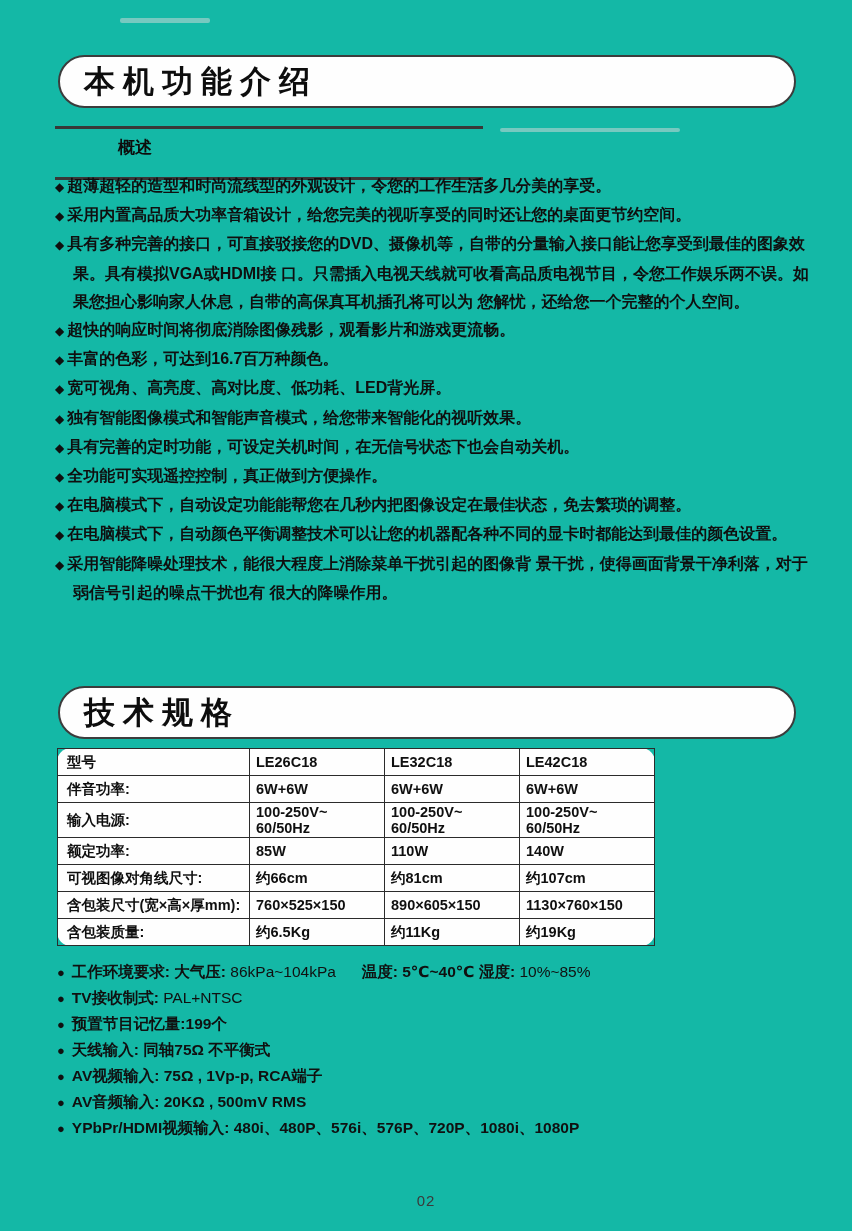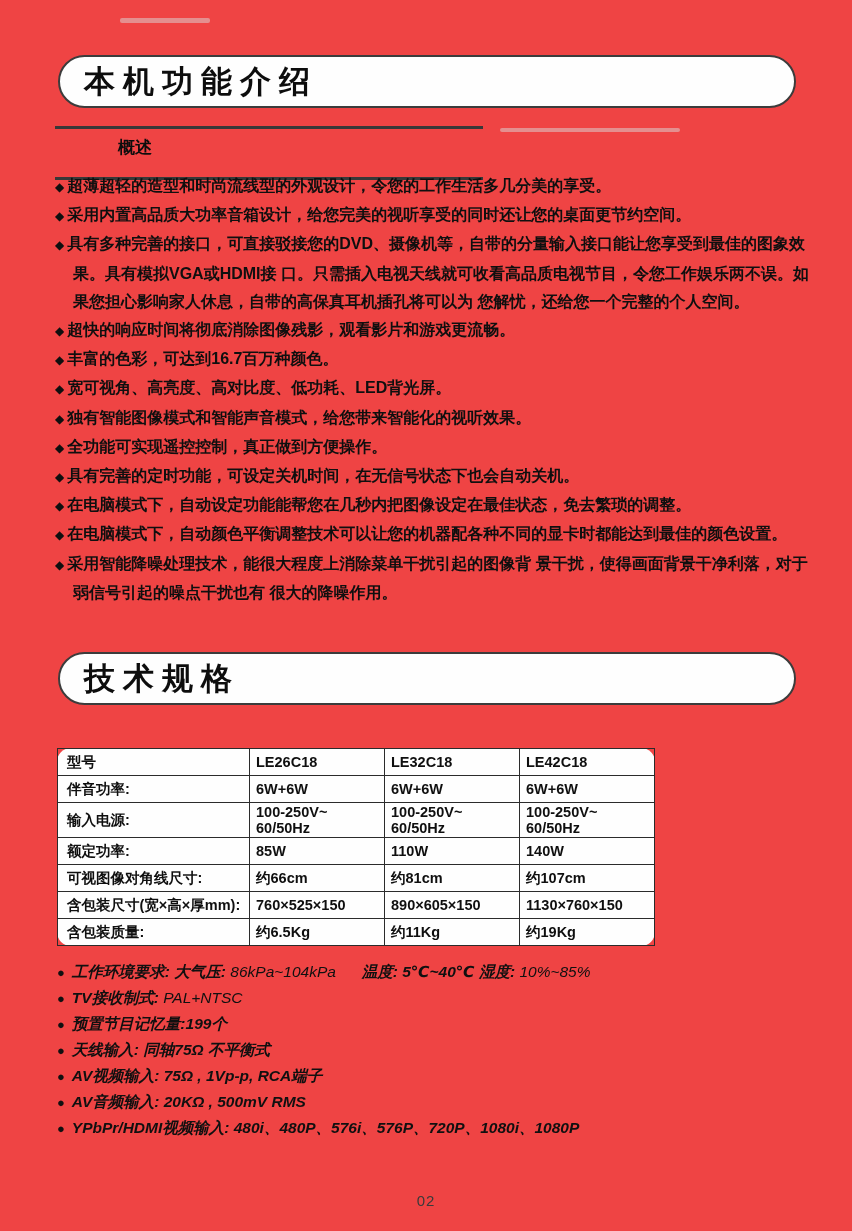--- a/index.html
+++ b/index.html
@@ -1,31 +1,31 @@
 <!DOCTYPE html>
 <html><head>
 <meta charset="utf-8">
 <style>
   html,body{margin:0;padding:0;background:#e8e8e8;}
   .page{
     position:relative;width:852px;height:1231px;margin:0 auto;
-    background:#ef4444;color:#111;overflow:hidden;
+    background:#14b8a6;color:#111;overflow:hidden;
     font-family:"Liberation Sans","DejaVu Sans",sans-serif;
   }
   
   .hdr-box{
     position:absolute;left:58px;width:738px;height:53px;box-sizing:border-box;
     border:2.5px solid #3c3c3c;border-radius:28px;
     display:flex;align-items:center;padding-left:24px;background:#fefefe;
   }
   .hdr-box .hdr-title{
     font-size:31px;font-weight:bold;letter-spacing:8px;color:#0d0d0d;
   }
   #hdr1{top:55px;}
-  #hdr2{top:652px;}
+  #hdr2{top:686px;}
   
   .sub-head{
     position:absolute;top:126px;left:55px;width:428px;box-sizing:border-box;
     border-top:3px solid #383838;border-bottom:3px solid #383838;
     padding:7px 0 18px 63px;font-size:17px;font-weight:bold;color:#0d0d0d;
   }
   
   .feature-list{
     position:absolute;top:172px;left:55px;width:762px;
     font-size:16px;font-weight:bold;line-height:28.2px;color:#0f0f0f;
@@ -40,21 +40,21 @@
   .spec-table td{
     border:1.8px solid #2b2b2b;height:27px;padding:1px 6px;box-sizing:border-box;
   }
   .spec-table td.lab{width:192px;text-align:left;padding-left:9px;}
   .spec-table td.val{width:135px;text-align:left;}
   
   .spec-list{
     position:absolute;top:959px;left:57px;width:760px;
     font-size:15.5px;line-height:25px;color:#101010;
   }
-  .spec{white-space:nowrap;font-style:italic;}
+  .spec{white-space:nowrap;}
   .smark{font-size:13px;margin-right:7px;}
   .sb{font-weight:bold;}
   .sr{font-weight:normal;}
   
   .page-num{
     position:absolute;top:1192px;left:0;width:100%;text-align:center;
     font-size:15px;color:#3a3a3a;letter-spacing:1px;
   }
   
   .smudge{position:absolute;background:#d9d9d9;opacity:.5;border-radius:2px;}
@@ -71,22 +71,22 @@
   <div class="sub-head">概述</div>
 
   <div class="feature-list">
       <div class="feat"><span class="fmark">◆</span><span class="ftext">超薄超轻的造型和时尚流线型的外观设计，令您的工作生活多几分美的享受。</span></div>
       <div class="feat"><span class="fmark">◆</span><span class="ftext">采用内置高品质大功率音箱设计，给您完美的视听享受的同时还让您的桌面更节约空间。</span></div>
       <div class="feat"><span class="fmark">◆</span><span class="ftext">具有多种完善的接口，可直接驳接您的DVD、摄像机等，自带的分量输入接口能让您享受到最佳的图象效果。具有模拟VGA或HDMI接 口。只需插入电视天线就可收看高品质电视节目，令您工作娱乐两不误。如果您担心影响家人休息，自带的高保真耳机插孔将可以为 您解忧，还给您一个完整的个人空间。</span></div>
       <div class="feat"><span class="fmark">◆</span><span class="ftext">超快的响应时间将彻底消除图像残影，观看影片和游戏更流畅。</span></div>
       <div class="feat"><span class="fmark">◆</span><span class="ftext">丰富的色彩，可达到16.7百万种颜色。</span></div>
       <div class="feat"><span class="fmark">◆</span><span class="ftext">宽可视角、高亮度、高对比度、低功耗、LED背光屏。</span></div>
       <div class="feat"><span class="fmark">◆</span><span class="ftext">独有智能图像模式和智能声音模式，给您带来智能化的视听效果。</span></div>
+      <div class="feat"><span class="fmark">◆</span><span class="ftext">具有完善的定时功能，可设定关机时间，在无信号状态下也会自动关机。</span></div>
       <div class="feat"><span class="fmark">◆</span><span class="ftext">全功能可实现遥控控制，真正做到方便操作。</span></div>
-      <div class="feat"><span class="fmark">◆</span><span class="ftext">具有完善的定时功能，可设定关机时间，在无信号状态下也会自动关机。</span></div>
       <div class="feat"><span class="fmark">◆</span><span class="ftext">在电脑模式下，自动设定功能能帮您在几秒内把图像设定在最佳状态，免去繁琐的调整。</span></div>
       <div class="feat"><span class="fmark">◆</span><span class="ftext">在电脑模式下，自动颜色平衡调整技术可以让您的机器配各种不同的显卡时都能达到最佳的颜色设置。</span></div>
       <div class="feat"><span class="fmark">◆</span><span class="ftext">采用智能降噪处理技术，能很大程度上消除菜单干扰引起的图像背 景干扰，使得画面背景干净利落，对于弱信号引起的噪点干扰也有 很大的降噪作用。</span></div>
     </div>
 
   <div class="hdr-box" id="hdr2">
     <span class="hdr-title">技术规格</span>
   </div>
 
   <table class="spec-table">

